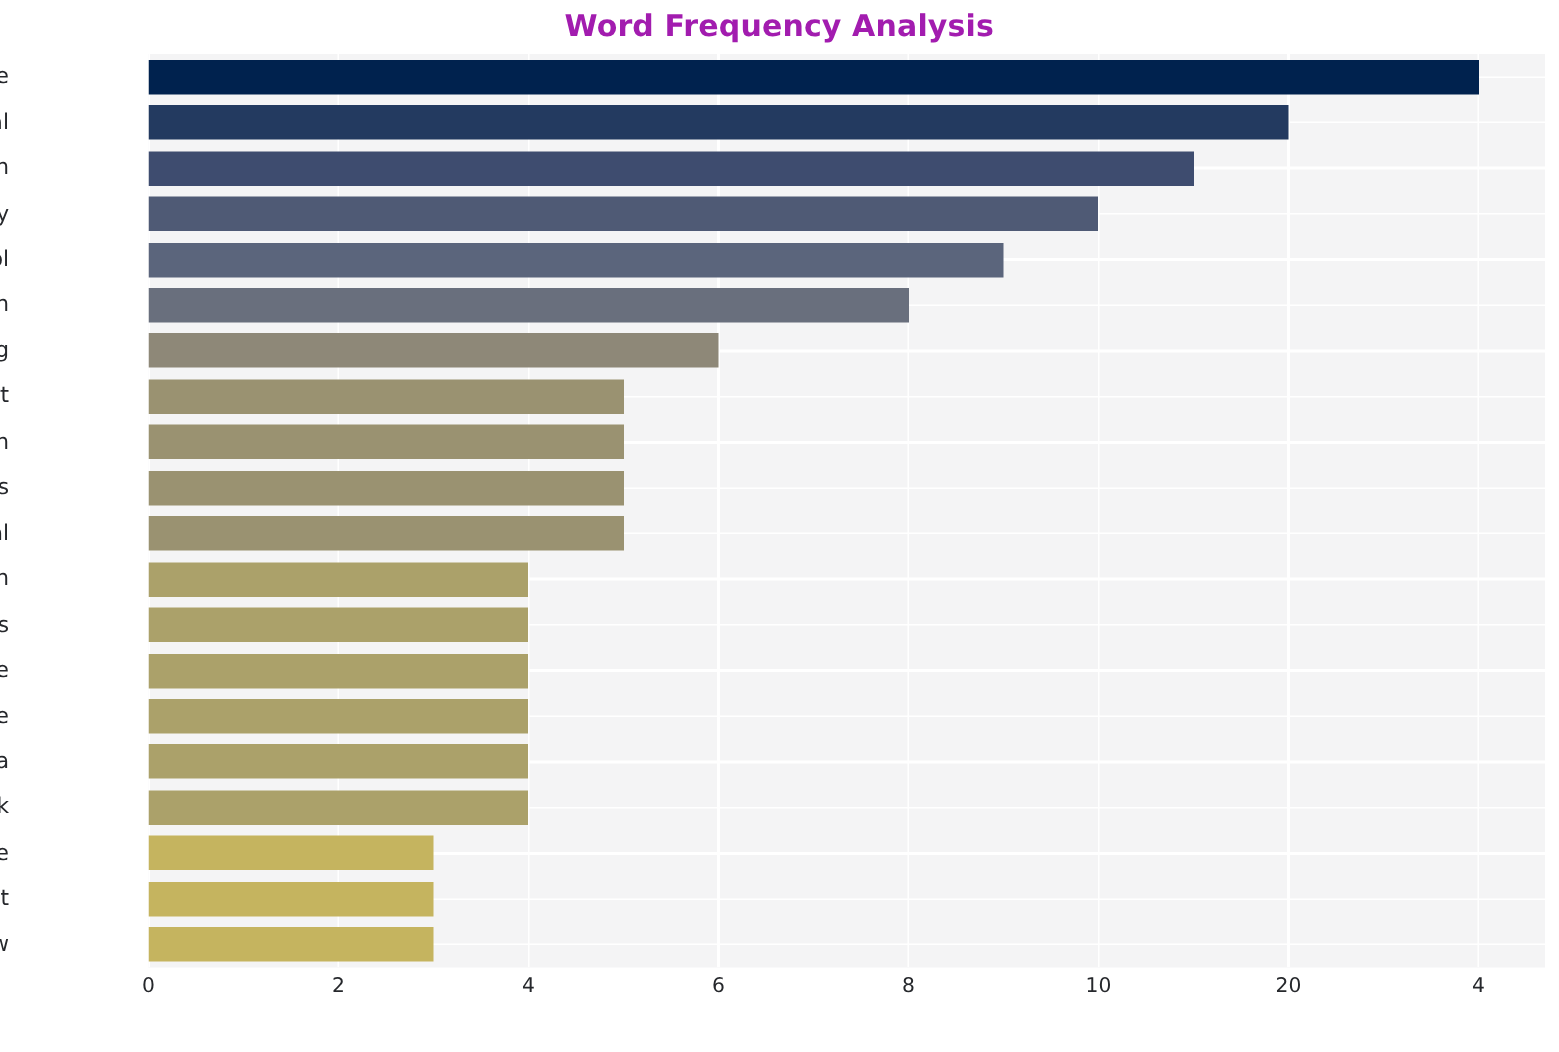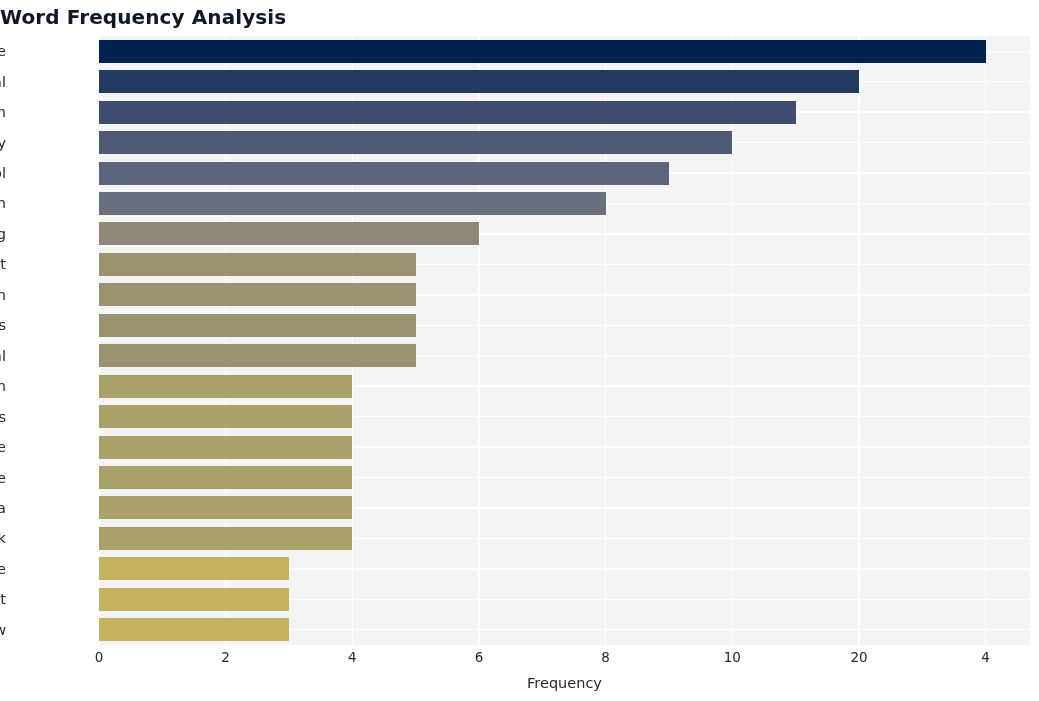--- a/index.html
+++ b/index.html
@@ -22,24 +22,24 @@
     height: 701px;
     background: #ffffff;
   }
 
   
   #chart-title {
     position: absolute;
     left: 0;
     top: 5px;
     width: 1039px;
-    text-align: left;
+    text-align: center;
     font-size: 20px;
     font-weight: bold;
-    color: #0f172a;
+    color: #a21caf;
     letter-spacing: 0.1px;
   }
 
   
   #plot-area {
     position: absolute;
     left: 99px;
     top: 36px;
     width: 931px;
     height: 609px;
@@ -191,15 +191,14 @@
       <div class="xtick" style="left: 99px;">0</div>
       <div class="xtick" style="left: 225.667px;">2</div>
       <div class="xtick" style="left: 352.333px;">4</div>
       <div class="xtick" style="left: 479px;">6</div>
       <div class="xtick" style="left: 605.667px;">8</div>
       <div class="xtick" style="left: 732.333px;">10</div>
       <div class="xtick" style="left: 859px;">20</div>
       <div class="xtick" style="left: 985.667px;">4</div>
     </div>
 
-  <div id="xaxis-label">Frequency</div>
 
 </div>
 
 </body></html>

